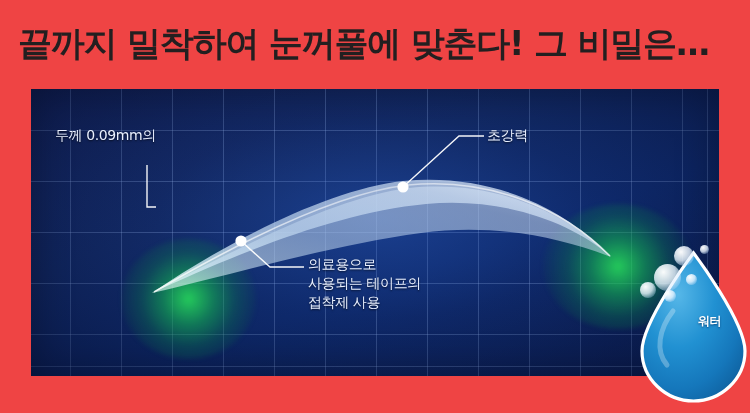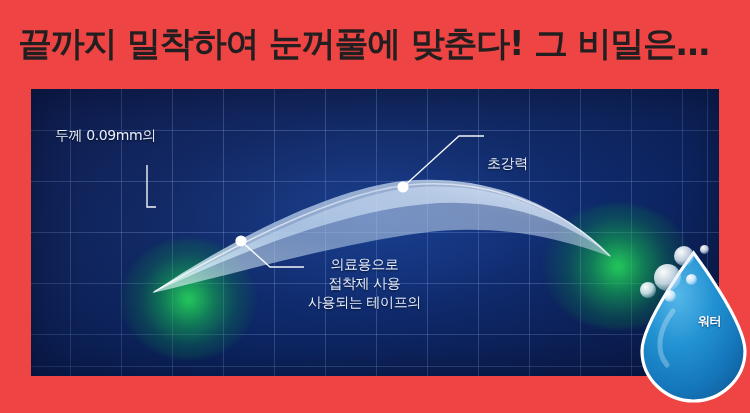--- a/index.html
+++ b/index.html
@@ -109,22 +109,22 @@
     font-size: 14px;
     line-height: 19px;
     letter-spacing: -0.4px;
     text-shadow: 0 1px 2px rgba(0,0,0,0.65);
     white-space: nowrap;
     font-family: "DejaVu Sans", "Liberation Sans", sans-serif;
   }
   .callout div { white-space: nowrap; }
 
   .callout-thickness { left: 55px;  top: 126px; }
-  .callout-strength  { left: 487px; top: 126px; margin-top: 28px; }
-  .callout-medical   { left: 308px; top: 255px; text-align: center; }
+  .callout-strength  { left: 487px; top: 126px; }
+  .callout-medical   { left: 308px; top: 255px; }
 
   .leader-svg {
     position: absolute;
     left: 0; top: 0;
     width: 750px; height: 413px;
     pointer-events: none;
   }
 
   
   .droplet {
@@ -225,22 +225,22 @@
   <div class="callout callout-thickness">
     <div>두께 0.09mm의</div>
   </div>
 
   <div class="callout callout-strength">
     <div>초강력</div>
   </div>
 
   <div class="callout callout-medical">
     <div>의료용으로</div>
+    <div>사용되는 테이프의</div>
     <div>접착제 사용</div>
-    <div>사용되는 테이프의</div>
   </div>
 
   <div class="droplet">
     <svg viewBox="0 0 113 160" width="113" height="160">
       <defs>
         <radialGradient id="dropFill" cx="35%" cy="28%" r="85%">
           <stop offset="0%" stop-color="#56b7e8"></stop>
           <stop offset="42%" stop-color="#2191d2"></stop>
           <stop offset="75%" stop-color="#1577bb"></stop>
           <stop offset="100%" stop-color="#0e5e9c"></stop>

